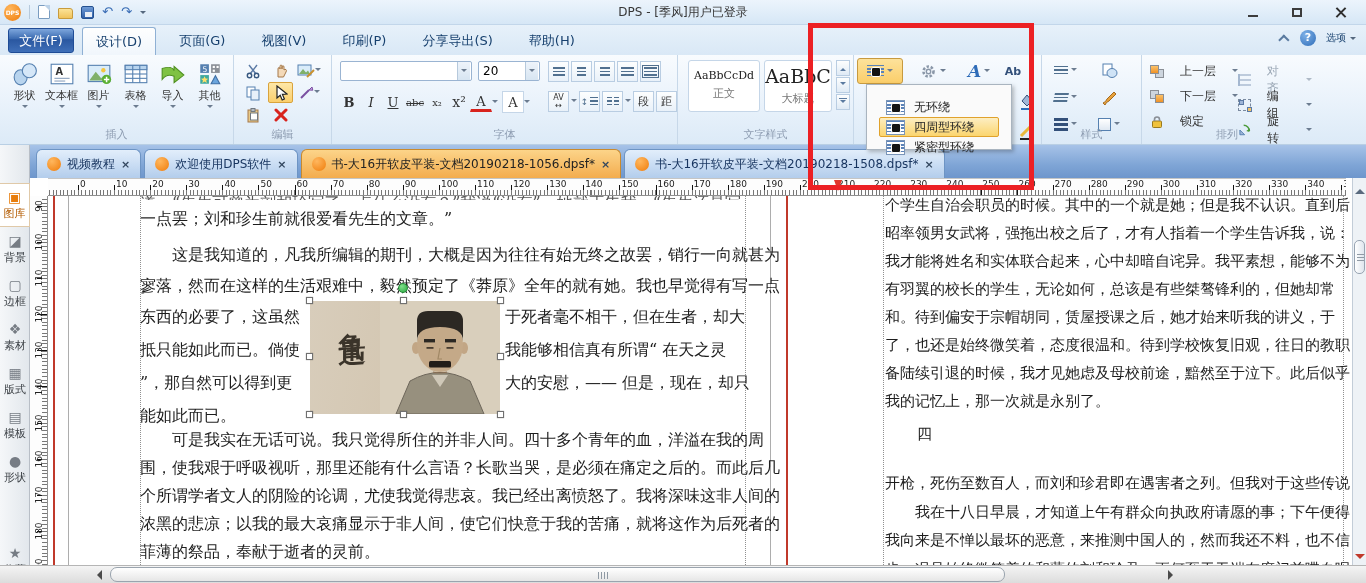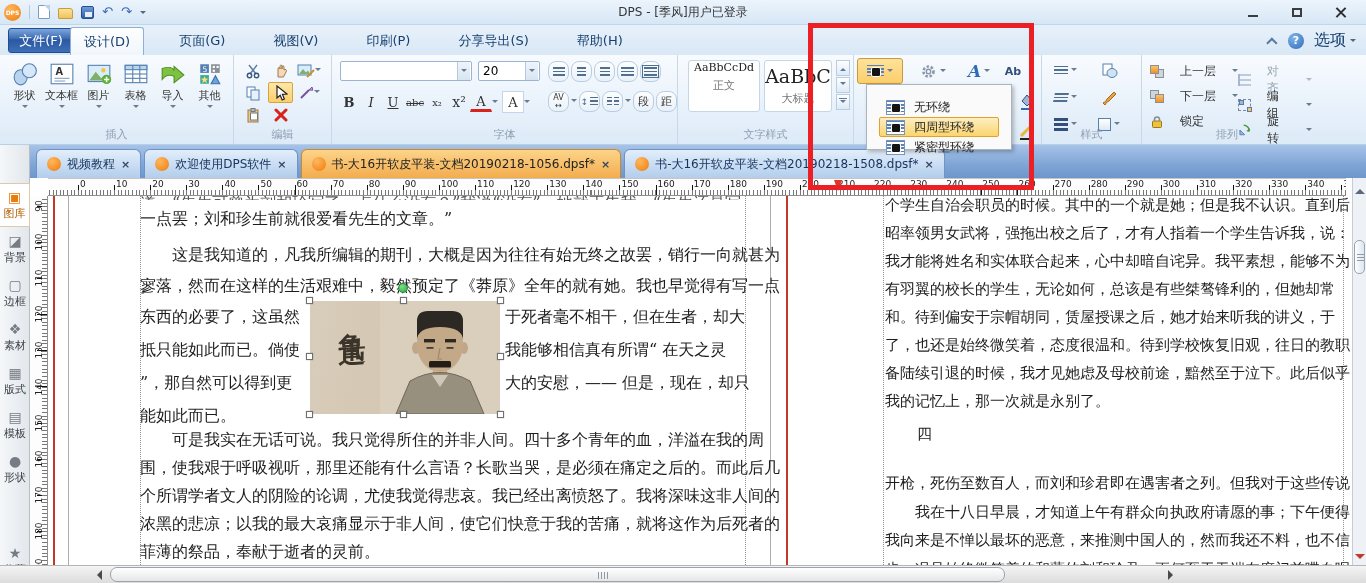--- a/index.html
+++ b/index.html
@@ -24,47 +24,47 @@
 .wbtn{width:22px;height:18px;display:flex;align-items:center;justify-content:center;position:relative}
 .ic-min{width:10px;height:2px;background:#3c3c3c;margin-top:8px}
 .ic-max{width:10px;height:9px;border:2px solid #3c3c3c}
 .ic-close{position:relative;width:12px;height:12px}
 .ic-close:before,.ic-close:after{content:"";position:absolute;left:5px;top:0;width:2px;height:13px;background:#2e2e2e}
 .ic-close:before{transform:rotate(45deg)}.ic-close:after{transform:rotate(-45deg)}
 
 
 #menubar{position:absolute;left:0;top:25px;width:1366px;height:30px;background:linear-gradient(#e7f1fa,#d9e8f6)}
 #file-btn{position:absolute;left:8px;top:3px;width:66px;height:25px;background:linear-gradient(#7da6dc,#3767ae 45%,#2a57a0 46%,#3f6fb8);border:1px solid #1f4c96;border-radius:3px;color:#fff;font-size:13px;display:flex;align-items:center;justify-content:center}
-.mtabs{position:absolute;left:70px;top:2px;display:flex;gap:22px;height:28px}
+.mtabs{position:absolute;left:82px;top:2px;display:flex;gap:10px;height:28px}
 .mtab{padding:5px 13px;font-size:13px;color:#17406e}
 .mtab.active{background:linear-gradient(#fefefe,#f0f6fc);border:1px solid #8fb0d4;border-bottom:none;border-radius:3px 3px 0 0;color:#17406e}
 .mright{position:absolute;right:10px;top:5px;display:flex;align-items:center;gap:10px}
 .chev{width:8px;height:8px;border-left:2px solid #5a7aa0;border-top:2px solid #5a7aa0;transform:rotate(45deg) translateY(3px)}
 .helpc{width:16px;height:16px;border-radius:50%;background:radial-gradient(circle at 35% 30%,#7fb2e8,#2e6cb8);color:#fff;font-size:11px;font-weight:bold;text-align:center;line-height:16px}
-.optlbl{font-size:16px;color:#17406e;display:flex;align-items:center;gap:4px}
+.optlbl{font-size:10px;color:#17406e;display:flex;align-items:center;gap:4px}
 .dcaret{width:0;height:0;border:3px solid transparent;border-top-color:#55687e;margin-top:3px}
 
 
 #ribbon{position:absolute;left:0;top:55px;width:1366px;height:90px;background:linear-gradient(#f8fbfe,#e9f2fb 55%,#dceaf7);border-bottom:1px solid #b9cfe4}
 .rgroup{position:absolute;top:0;height:89px;border-right:1px solid #c7d8e9}
 .glabel{position:absolute;bottom:2px;left:0;width:100%;text-align:center;font-size:11px;color:#8d9cb1}
 .bigbtn{width:37px;height:68px;display:flex;flex-direction:column;align-items:center;padding-top:4px;gap:1px}
 .bigbtn .blbl{font-size:11px;color:#333}
 .tricaret{width:0;height:0;border:3px solid transparent;border-top-color:#6c7c90;margin-top:1px}
 .sbtn{position:absolute;width:25px;height:21px;display:flex;align-items:center;justify-content:center;border-radius:2px}
 .sbtn.sel{background:linear-gradient(#fde7a8,#fbcf6d);border:1px solid #d9a33c}
 .combo{position:absolute;height:20px;background:#fff;border:1px solid #9ab4d2;border-radius:2px;display:flex;align-items:center}
 .combo input{border:none;outline:none;width:calc(100% - 14px);height:16px;font-size:12px;padding-left:4px;background:transparent;font-family:inherit}
 .combo .cb{width:13px;height:100%;background:linear-gradient(#eef4fb,#d7e5f2);border-left:1px solid #b6c9dc;display:flex;align-items:center;justify-content:center}
 .fmtbtn{width:22px;height:22px;border:1px solid transparent;display:flex;align-items:center;justify-content:center;font-family:"DejaVu Serif",serif;font-size:13px;color:#333}
-.alnbtn{width:21px;height:21px;border:1px solid #b9cde2;background:linear-gradient(#fdfefe,#e9f1f9);border-radius:8px;display:flex;align-items:center;justify-content:center}
+.alnbtn{width:21px;height:21px;border:1px solid #b9cde2;background:linear-gradient(#fdfefe,#e9f1f9);border-radius:0;display:flex;align-items:center;justify-content:center}
 .stripes{width:12px;height:9px;background:repeating-linear-gradient(#51708f 0 1.5px,transparent 1.5px 3.5px)}
 .stripes.c{width:9px}.stripes.r{width:10px}
 .stylecard{position:absolute;top:5px;width:72px;height:52px;background:#fff;border:1px solid #c5d6e8;border-radius:3px;text-align:center;overflow:hidden}
-.stylecard .samp{font-family:"DejaVu Serif",serif;color:#222;margin-top:0;white-space:nowrap}
+.stylecard .samp{font-family:"DejaVu Serif",serif;color:#222;margin-top:8px;white-space:nowrap}
 .stylecard .snm{font-size:11px;color:#777;margin-top:4px}
 .sstrip{position:absolute;display:flex;flex-direction:column;gap:1px}
 .sstripb{width:14px;height:16px;background:linear-gradient(#fdfefe,#dfeaf5);border:1px solid #b9cde2;display:flex;align-items:center;justify-content:center}
 .tri-u{width:0;height:0;border:3px solid transparent;border-bottom-color:#5a7aa0}
 .tri-d{width:0;height:0;border:3px solid transparent;border-top-color:#5a7aa0;margin-top:3px}
 .wrapicon{width:17px;height:13px;background:repeating-linear-gradient(#5b82b8 0 1.5px,transparent 1.5px 3.2px);position:relative}
 .wrapicon:after{content:"";position:absolute;left:4px;top:2px;width:8px;height:8px;background:#141414;border:1.5px solid #fdfdfd;border-radius:2px}
 .tbtn{position:absolute;height:26px;display:flex;align-items:center;justify-content:center;gap:3px;border:1px solid transparent;border-radius:3px}
 .tbtn.sel{background:linear-gradient(#fde29b,#fbce6a);border-color:#c79a3f}
 #wrap-dropdown{position:absolute;left:866px;top:84px;width:146px;height:66px;background:#fafafa;border:1px solid #a9b4bf;box-shadow:2px 2px 4px rgba(0,0,0,.25);z-index:45;padding:12px}

